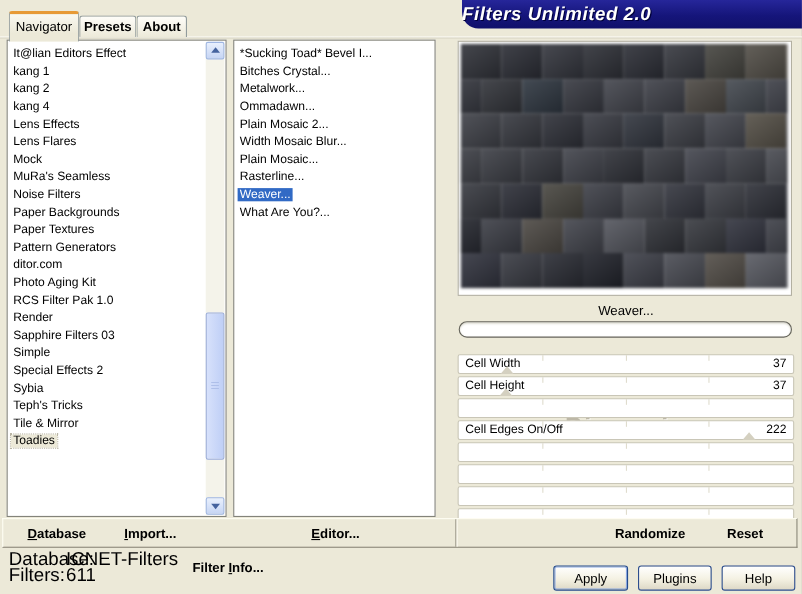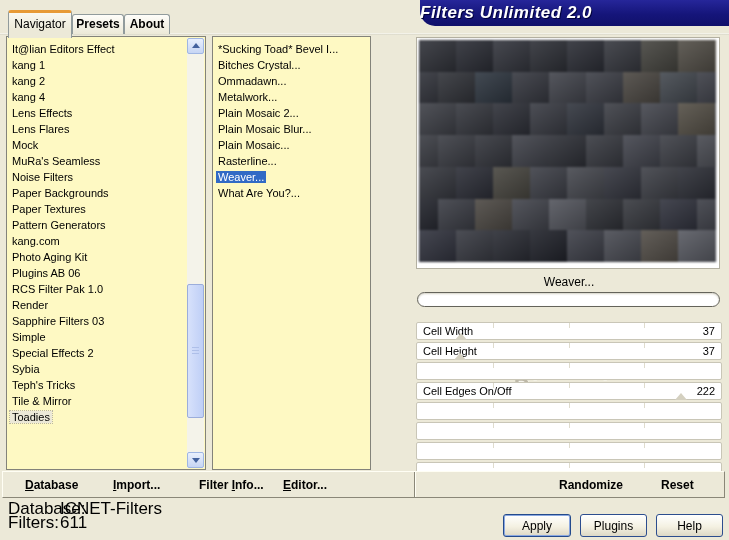--- a/index.html
+++ b/index.html
@@ -20,24 +20,24 @@
            background:linear-gradient(#fdfcf6,#d6d3c2);}
   .tab{position:absolute;border:1px solid #919b9c;border-bottom:none;
        border-radius:3px 3px 0 0;text-align:center;font-size:12px;cursor:default;
        background:linear-gradient(#fefdf9,#ece9d8);z-index:1;}
   .tab.inactive{top:14px;height:19px;line-height:19px;font-weight:bold;}
   .tab.active{top:10px;height:25px;line-height:22px;z-index:3;
        background:linear-gradient(#f9f8f0,#ece9d8 70%);
        border-top:3px solid #e79a36;}
 
   
-  .listbox{position:absolute;top:36px;height:434px;background:#fef9c3;
+  .listbox{position:absolute;top:36px;height:434px;background:#ffffff;
            border:1px solid #83837a;box-sizing:border-box;overflow:hidden;}
   #cat-list{left:6px;width:200px;}
-  #fil-list{left:212px;width:159px;}
+  #fil-list{left:212px;width:184px;}
   .litem{height:16px;line-height:16px;white-space:nowrap;padding-left:3px;font-size:11px;}
   .litem span{padding:0 2px;}
   .litem span.sel-blue{background:#316AC5;color:#fff;}
   .litem span.sel-pale{background:#ece9d8;outline:1px dotted #b9b5a4;}
   #cat-items{padding-top:4px;margin-right:18px;}
   #fil-items{padding-top:4px;}
 
   
   #vscroll{position:absolute;top:1px;right:1px;bottom:1px;width:17px;background:#f4f3ea;}
   .sbtn{position:absolute;left:0;width:17px;height:16px;box-sizing:border-box;
@@ -125,23 +125,22 @@
         <div class="litem"><span>kang 2</span></div>
         <div class="litem"><span>kang 4</span></div>
         <div class="litem"><span>Lens Effects</span></div>
         <div class="litem"><span>Lens Flares</span></div>
         <div class="litem"><span>Mock</span></div>
         <div class="litem"><span>MuRa's Seamless</span></div>
         <div class="litem"><span>Noise Filters</span></div>
         <div class="litem"><span>Paper Backgrounds</span></div>
         <div class="litem"><span>Paper Textures</span></div>
         <div class="litem"><span>Pattern Generators</span></div>
-        <div class="litem"><span>kang.com</span></div>
+        <div class="litem"><span>ditor.com</span></div>
         <div class="litem"><span>Photo Aging Kit</span></div>
-        <div class="litem"><span>Plugins AB 06</span></div>
         <div class="litem"><span>RCS Filter Pak 1.0</span></div>
         <div class="litem"><span>Render</span></div>
         <div class="litem"><span>Sapphire Filters 03</span></div>
         <div class="litem"><span>Simple</span></div>
         <div class="litem"><span>Special Effects 2</span></div>
         <div class="litem"><span>Sybia</span></div>
         <div class="litem"><span>Teph's Tricks</span></div>
         <div class="litem"><span>Tile &amp; Mirror</span></div>
         <div class="litem"><span class="sel-pale">Toadies</span></div>
       </div>
@@ -155,24 +154,24 @@
       <div id="sb-down" class="sbtn">
           <div class="arr"></div>
         </div>
     </div>
   </div>
 
   <div id="fil-list" class="listbox">
     <div id="fil-items">
         <div class="litem"><span>*Sucking Toad* Bevel I...</span></div>
         <div class="litem"><span>Bitches Crystal...</span></div>
+        <div class="litem"><span>Metalwork...</span></div>
         <div class="litem"><span>Ommadawn...</span></div>
-        <div class="litem"><span>Metalwork...</span></div>
         <div class="litem"><span>Plain Mosaic 2...</span></div>
-        <div class="litem"><span>Plain Mosaic Blur...</span></div>
+        <div class="litem"><span>Width Mosaic Blur...</span></div>
         <div class="litem"><span>Plain Mosaic...</span></div>
         <div class="litem"><span>Rasterline...</span></div>
         <div class="litem"><span class="sel-blue">Weaver...</span></div>
         <div class="litem"><span>What Are You?...</span></div>
       </div>
   </div>
 
   <div id="panel">
     <div id="pframe">
       <div id="mosaic">
@@ -296,21 +295,21 @@
           <span></span>
         </div>
       </div>
   </div>
 
   <div id="toolbar">
     <div id="tseam1"></div>
     <div id="tseam2"></div>
   <span class="tlabel" style="left: 22px;"><u>D</u>atabase</span>
       <span class="tlabel" style="left: 110px;"><u>I</u>mport...</span>
-      <span class="tlabel" style="left: 196px;">Filter <u>I</u>nfo...</span>
+      <span class="tlabel" style="left: 172px; margin-top: 31px;">Filter <u>I</u>nfo...</span>
       <span class="tlabel" style="left: 280px;"><u>E</u>ditor...</span>
       <span class="tlabel" style="left: 556px;">Randomize</span>
       <span class="tlabel" style="left: 658px; text-align: center;">Reset</span>
     </div>
 
   <div id="status">
       <div class="srow"><span class="slabel">Database:</span><span>ICNET-Filters</span></div>
       <div class="srow"><span class="slabel">Filters:</span><span>611</span></div>
     </div>
   <div id="fbtns">

